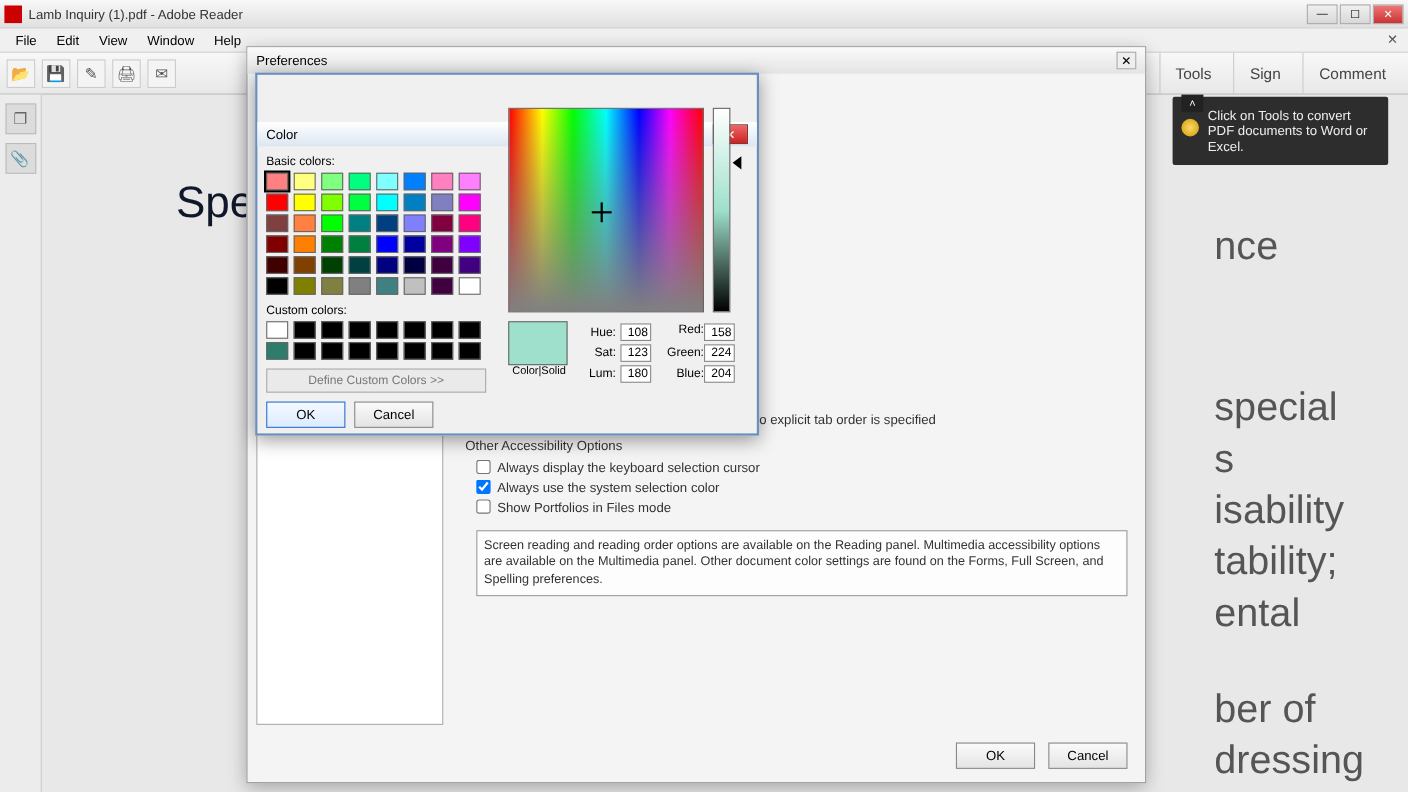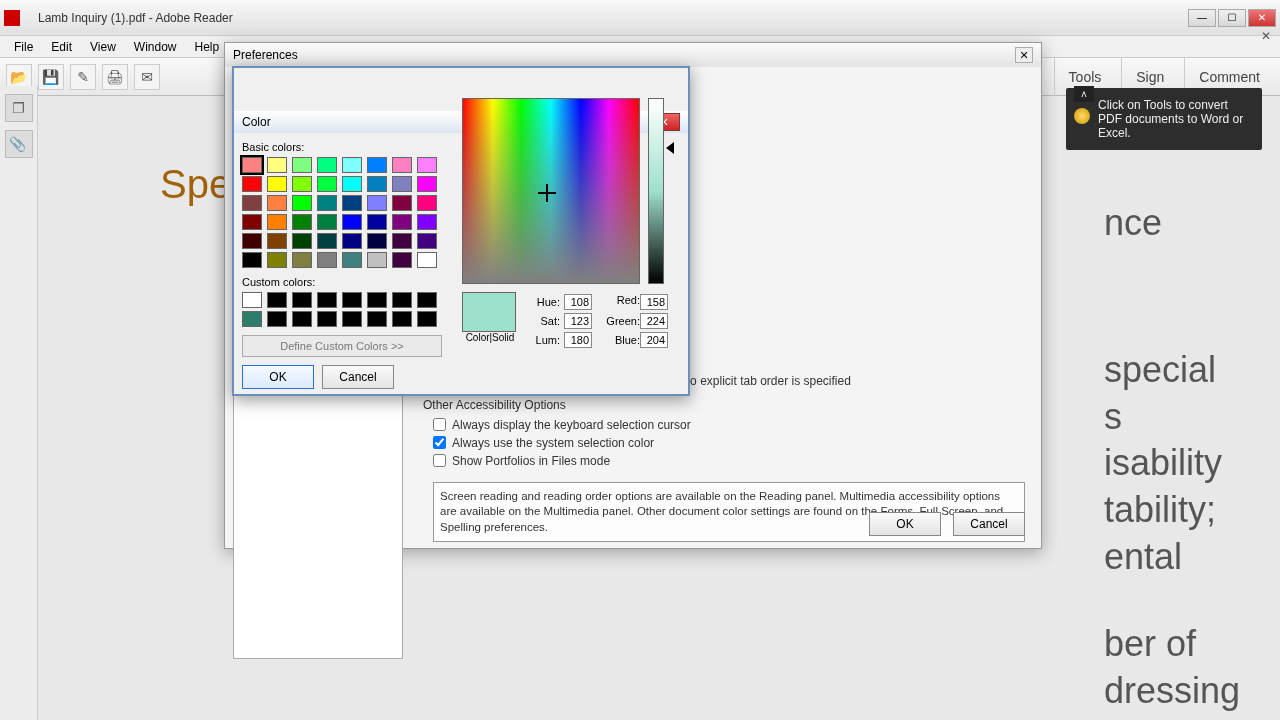--- a/index.html
+++ b/index.html
@@ -1,19 +1,19 @@
 <!DOCTYPE html>
 <html><head>
 <meta charset="utf-8">
 <style>
 * { box-sizing: border-box; margin: 0; padding: 0; font-family: "Segoe UI", Tahoma, sans-serif; }
 body { width: 1280px; height: 720px; background: #e8e8e8; overflow: hidden; position: relative; }
 
 
-.titlebar { height: 36px; background: linear-gradient(#f8f8f8, #e0e0e0); display: flex; align-items: center; padding: 0 4px; border-bottom: 1px solid #ccc; gap: 12px; }
+.titlebar { height: 26px; background: linear-gradient(#f8f8f8, #e0e0e0); display: flex; align-items: center; padding: 0 4px; border-bottom: 1px solid #ccc; }
 .titlebar .icon { width: 16px; height: 16px; background: #c00; margin-right: 6px; }
 .titlebar .title { font-size: 12px; color: #333; flex: 1; }
 .winbtns { display: flex; gap: 2px; }
 .winbtn { width: 28px; height: 18px; background: linear-gradient(#f0f0f0,#d8d8d8); border: 1px solid #aaa; font-size: 10px; display: flex; align-items: center; justify-content: center; cursor: pointer; }
 .winbtn.close { background: linear-gradient(#e77,#c33); color: #fff; }
 .doc-close { position: absolute; right: 6px; top: 28px; width: 16px; height: 16px; font-size: 12px; color: #555; cursor: pointer; display:flex; align-items:center; justify-content:center;}
 
 
 .menubar { height: 22px; background: #f0f0f0; display: flex; align-items: center; padding: 0 6px; gap: 2px; border-bottom: 1px solid #ccc; font-size: 12px; }
 .menubar span { padding: 2px 8px; cursor: pointer; }
@@ -24,30 +24,30 @@
 .toolbar .spacer { flex: 1; }
 .tabbtn { padding: 6px 14px; font-size: 14px; color: #444; cursor: pointer; border-left: 1px solid #ccc; height: 38px; display:flex; align-items:center;}
 
 
 .sidepanel { position: absolute; left: 0; top: 86px; width: 38px; background: #ececec; border-right: 1px solid #ccc; height: 634px; }
 .sidepanel .sbtn { width: 28px; height: 28px; margin: 8px auto; background: #dcdcdc; border:1px solid #bbb; display:flex;align-items:center;justify-content:center;font-size:14px;color:#666;cursor:pointer;}
 
 
 .docbg { position: absolute; left: 160px; top: 170px; color: #555; }
 .docbg .h1 { font-size: 64px; font-weight: 300; color: #444; }
-.docbg .h2 { font-size: 40px; font-weight: 300; color: #a16207; margin-top: -8px; }
+.docbg .h2 { font-size: 40px; font-weight: 300; color: #0f172a; margin-top: -8px; }
 .docbg-right { position: absolute; right: 40px; top: 200px; color: #555; font-size: 36px; font-weight: 300; text-align: left; line-height: 1.3; }
 
 
 .tooltip { position: absolute; right: 18px; top: 88px; width: 196px; background: #2d2d2d; color: #eee; font-size: 12px; padding: 10px 10px 10px 32px; border-radius: 2px; }
 .tooltip .chevron { position:absolute; top:-2px; left:8px; width:20px; height:16px; background:#222; color:#fff; font-size:10px; display:flex;align-items:center;justify-content:center;cursor:pointer;}
 .tooltip .bulb { position:absolute; left:8px; top:20px; width:16px;height:16px; background:radial-gradient(#ffd966,#cc9900); border-radius:50%;}
 
 
-.prefs { position: absolute; left: 224px; top: 42px; width: 818px; height: 507px; background: #f4f4f4; border: 1px solid #999; box-shadow: 0 4px 16px rgba(0,0,0,0.3); }
+.prefs { position: absolute; left: 224px; top: 42px; width: 818px; height: 670px; background: #f4f4f4; border: 1px solid #999; box-shadow: 0 4px 16px rgba(0,0,0,0.3); }
 .prefs-title { height: 24px; background: linear-gradient(#fafafa,#e4e4e4); display:flex; align-items:center; padding:0 8px; font-size:12px; }
 .prefs-title .ptxt { flex:1; }
 .prefs-title .pclose { width:18px;height:16px;border:1px solid #aaa;background:#eee;display:flex;align-items:center;justify-content:center;cursor:pointer;font-size:11px;}
 .prefs-body { display:flex; height: 600px; }
 .prefs-cat { width: 170px; border:1px solid #aaa; margin:8px; background:#fff; overflow:auto; font-size:12px; }
 .prefs-cat div { padding:2px 6px; cursor:pointer; }
 .prefs-main { flex:1; padding:12px; font-size:12px; color:#333; }
 .prefs-foot { position:absolute; bottom:12px; right:16px; display:flex; gap:12px;}
 .btn { min-width:72px; height:24px; background:linear-gradient(#fafafa,#e4e4e4); border:1px solid #888; font-size:12px; cursor:pointer;}
 .section-title { margin-top:10px; margin-bottom:6px; }

